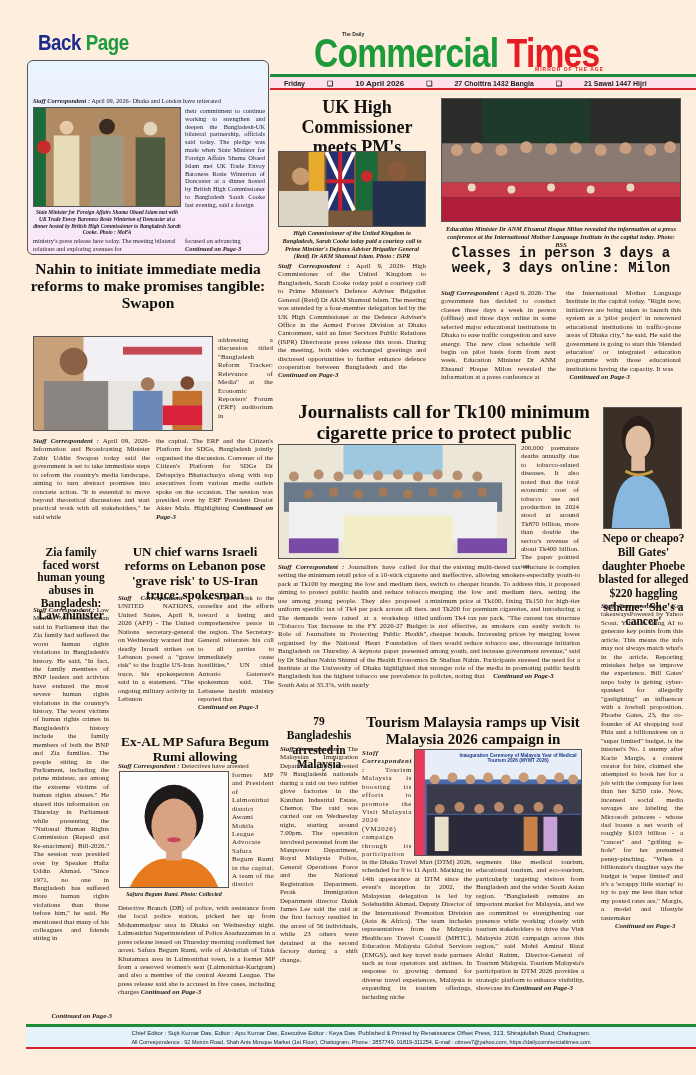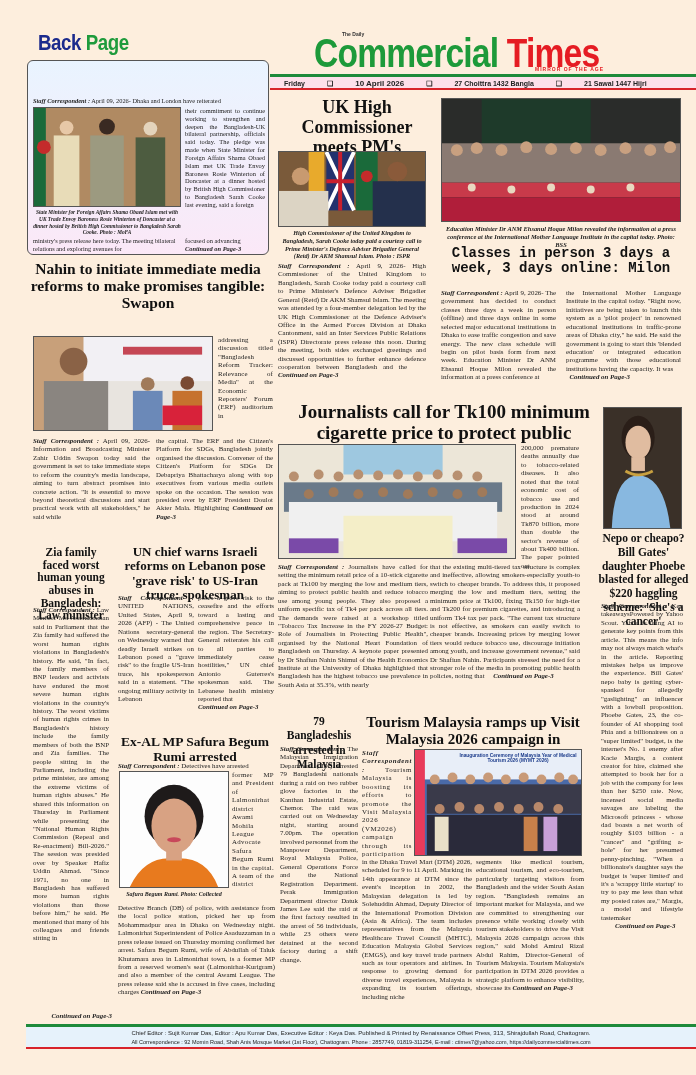--- a/index.html
+++ b/index.html
@@ -90,21 +90,21 @@
 <div class="abs body-text" style="left:156px;top:437px;width:117px"><span>the capital. The ERF and the Citizen's Platform for SDGs, Bangladesh jointly organised the discussion. Convener of the Citizen's Platform for SDGs Dr Debapriya Bhattacharya along with top executives from various media outlets spoke on the occasion. The session was presided over by ERF President Doulot Akter Mala. Highlighting</span> <span class="cont">Continued on Page-3</span></div>
 
 <h2 class="hd abs cond" style="left:32px;top:546px;width:78px;font-size:11.5px">Zia family faced worst human young abuses in Bangladesh: Law minister</h2>
 <div class="abs body-text" style="left:33px;top:606px;width:76px"><span class="sc">Staff Correspondent :</span> <span>Law Minister Md Asaduzzaman said in Parliament that the Zia family had suffered the worst human rights violations in Bangladesh's history. He said, "In fact, the family members of BNP leaders and activists have endured the most severe human rights violations in the country's history. The worst victims of human rights crimes in Bangladesh's history include the family members of both the BNP and Zia families. The people sitting in the Parliament, including the prime minister, are among the extreme victims of human rights abuses." He shared this information on Thursday in Parliament while presenting the "National Human Rights Commission (Repeal and Re-enactment) Bill-2026." The session was presided over by Speaker Hafiz Uddin Ahmad. "Since 1971, no one in Bangladesh has suffered more human rights violations than those before him," he said. He mentioned that many of his colleagues and friends sitting in</span></div>
 <div class="abs cont" style="left:40px;top:1012px;width:72px;text-align:right">Continued on Page-3</div>
 
 <h2 class="hd abs cond" style="left:115px;top:545px;width:160px;font-size:13px">UN chief warns Israeli reforms on Lebanon pose 'grave risk' to US-Iran truce: spokesman</h2>
 <div class="abs body-text" style="left:118px;top:594px;width:76px"><span class="sc">Staff Correspondent :</span> <span>UNITED NATIONS, United States, April 9, 2026 (AFP) - The United Nations secretary-general on Wednesday warned that deadly Israeli strikes on Lebanon posed a "grave risk" to the fragile US-Iran truce, his spokesperson said in a statement. "The ongoing military activity in Lebanon</span></div>
 <div class="abs body-text" style="left:198px;top:594px;width:76px"><span>poses a grave risk to the ceasefire and the efforts toward a lasting and comprehensive peace in the region. The Secretary-General reiterates his call to all parties to immediately cease hostilities," UN chief Antonio Guterres's spokesman said. The Lebanese health ministry reported that</span><br><span class="cont">Continued on Page-3</span></div>
 
-<h2 class="hd abs cond" style="left:115px;top:735px;width:160px;font-size:13.5px">Ex-AL MP Safura Begum Rumi arrested</h2>
+<h2 class="hd abs cond" style="left:115px;top:735px;width:160px;font-size:13.5px">Ex-AL MP Safura Begum Rumi allowing</h2>
 <div class="abs" style="left:118px;top:762px;width:158px"><span class="sc">Staff Correspondent :</span> <span>Detectives have arrested</span></div>
 <div class="photo" style="left:119px;top:771px;width:110px;height:117px;background:#fff">
   <svg class="imgfill" viewBox="0 0 110 117" preserveAspectRatio="none">
       <rect width="110" height="117" fill="#fdfdfd"></rect>
       <ellipse cx="55" cy="45" rx="30" ry="32" fill="#1e1a1a"></ellipse>
       <ellipse cx="55" cy="55" rx="23" ry="28" fill="#d8a283"></ellipse>
       <path d="M10 117 Q25 85 55 88 Q88 85 100 117 Z" fill="#e87a1e"></path>
       <rect x="47" y="78" width="16" height="12" fill="#d8a283"></rect>
       <ellipse cx="55" cy="69" rx="7" ry="2.5" fill="#c8485a"></ellipse>
     </svg>

